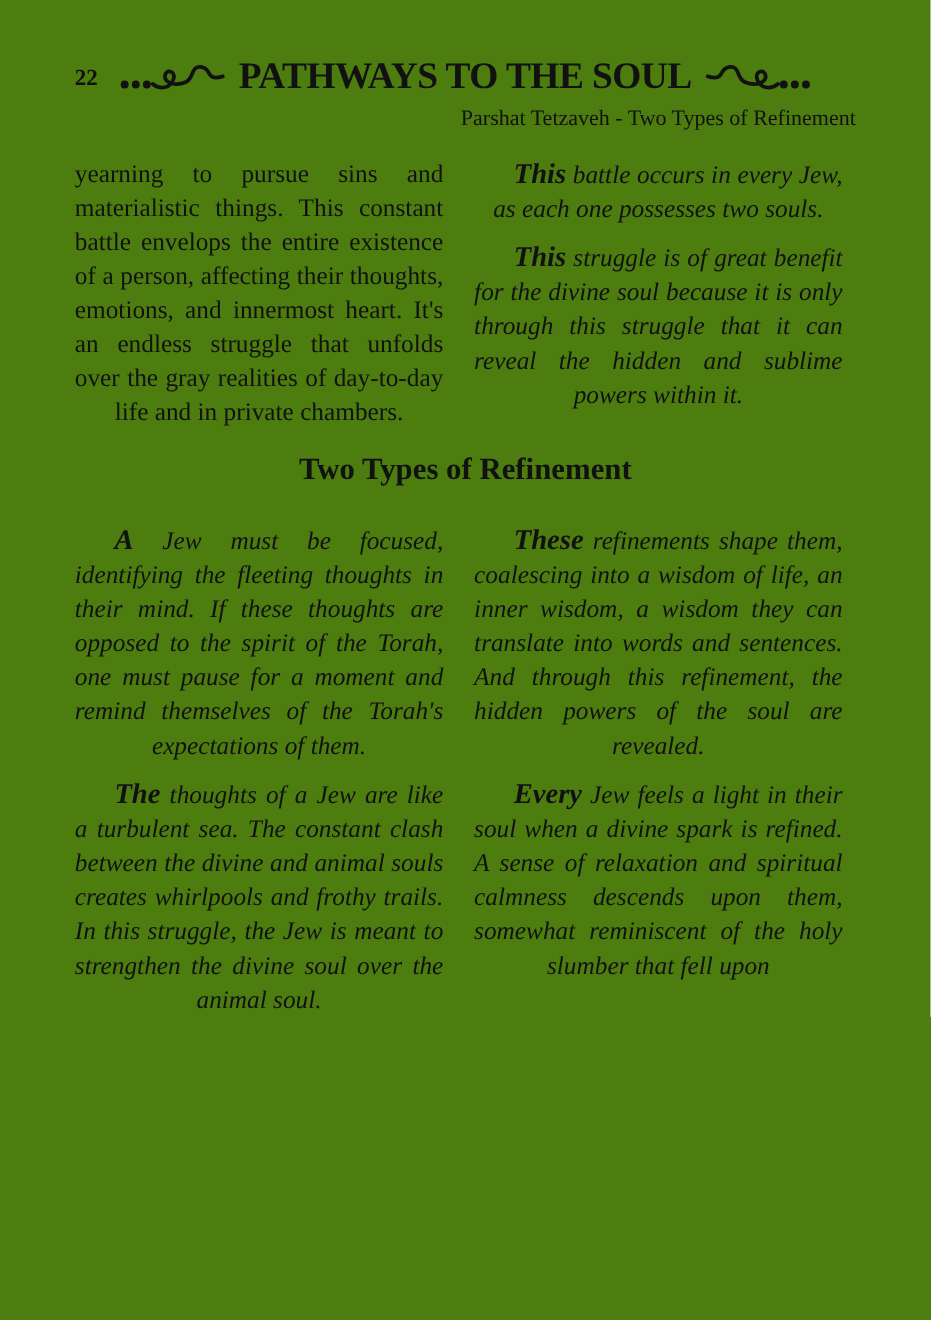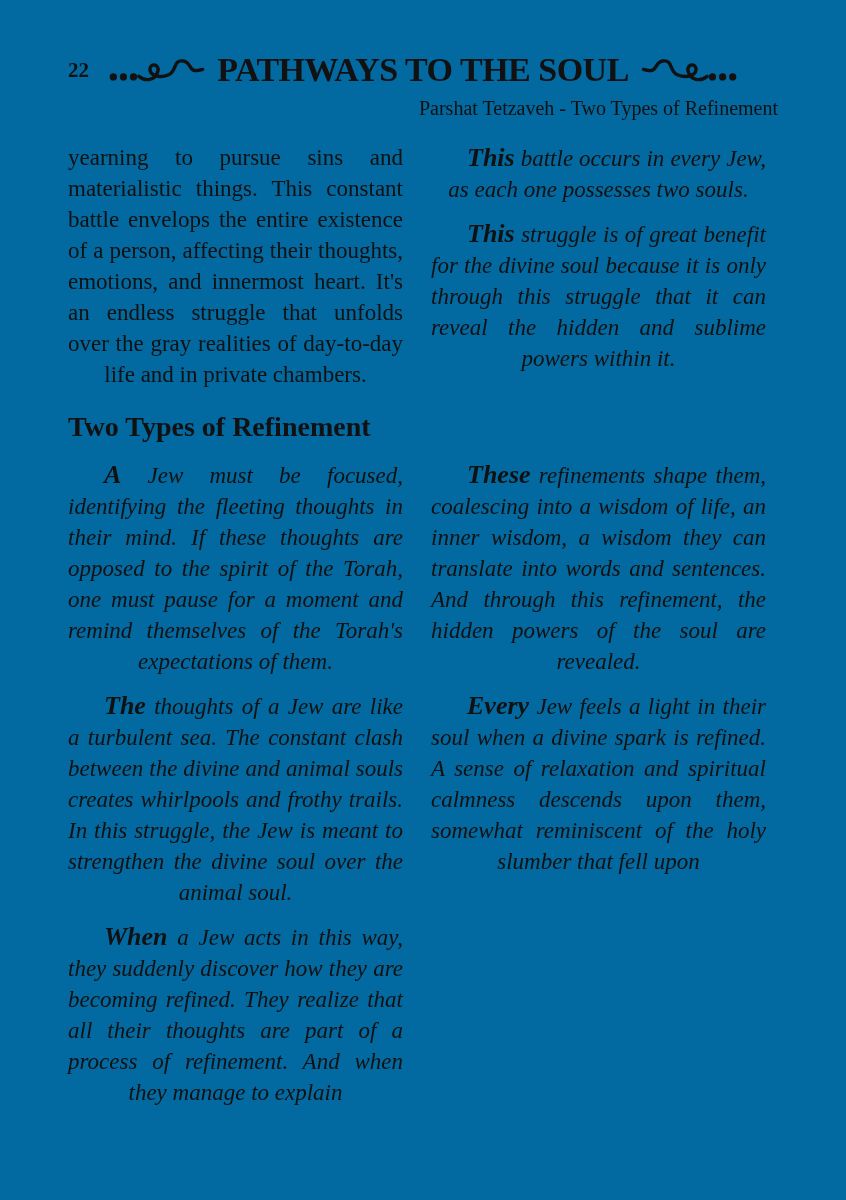--- a/index.html
+++ b/index.html
@@ -7,21 +7,21 @@
   body {
     width: 846px; height: 1200px;
     font-family: "Liberation Serif", serif;
     color: #111111;
     overflow: hidden;
   }
   .page {
     position: relative;
     width: 846px; height: 1200px;
     padding: 48px 68px 0 68px;
-    background: #0369a1;
+    background: #4d7c0f;
   }
   
   .page-number {
     position: absolute;
     left: 68px; top: 58px;
     font-size: 21px; font-weight: bold;
   }
   .title-row {
     display: flex;
     justify-content: center;
@@ -56,24 +56,24 @@
     text-align: justify;
     text-align-last: center;
     margin-bottom: 13px;
   }
   .para.indent { text-indent: 36px; font-style: italic; }
   .lead {
     font-weight: bold;
     font-size: 26px;
   }
   .section-heading {
-    text-align: left;
+    text-align: center;
     font-size: 28px;
     font-weight: bold;
-    margin: 8px 0 16px 0;
+    margin: 8px 0 32px 0;
   }
 </style>
 </head>
 <body>
 
 <div class="page">
 
   <header>
     <div class="page-number">22</div>
 
@@ -113,21 +113,20 @@
         <p class="para indent"><span class="lead">This</span> <span>struggle is of great benefit for the divine soul because it is only through this struggle that it can reveal the hidden and sublime powers within it.</span></p>
       </div>
     </section>
 
     <h3 class="section-heading">Two Types of Refinement</h3>
 
     <section class="columns">
       <div class="col">
         <p class="para indent"><span class="lead">A</span> <span>Jew must be focused, identifying the fleeting thoughts in their mind. If these thoughts are opposed to the spirit of the Torah, one must pause for a moment and remind themselves of the Torah's expectations of them.</span></p>
         <p class="para indent"><span class="lead">The</span> <span>thoughts of a Jew are like a turbulent sea. The constant clash between the divine and animal souls creates whirlpools and frothy trails. In this struggle, the Jew is meant to strengthen the divine soul over the animal soul.</span></p>
-        <p class="para indent"><span class="lead">When</span> <span>a Jew acts in this way, they suddenly discover how they are becoming refined. They realize that all their thoughts are part of a process of refinement. And when they manage to explain</span></p>
       </div>
       <div class="col">
         <p class="para indent"><span class="lead">These</span> <span>refinements shape them, coalescing into a wisdom of life, an inner wisdom, a wisdom they can translate into words and sentences. And through this refinement, the hidden powers of the soul are revealed.</span></p>
         <p class="para indent"><span class="lead">Every</span> <span>Jew feels a light in their soul when a divine spark is refined. A sense of relaxation and spiritual calmness descends upon them, somewhat reminiscent of the holy slumber that fell upon</span></p>
       </div>
     </section>
 
   </main>
 </div>
 

